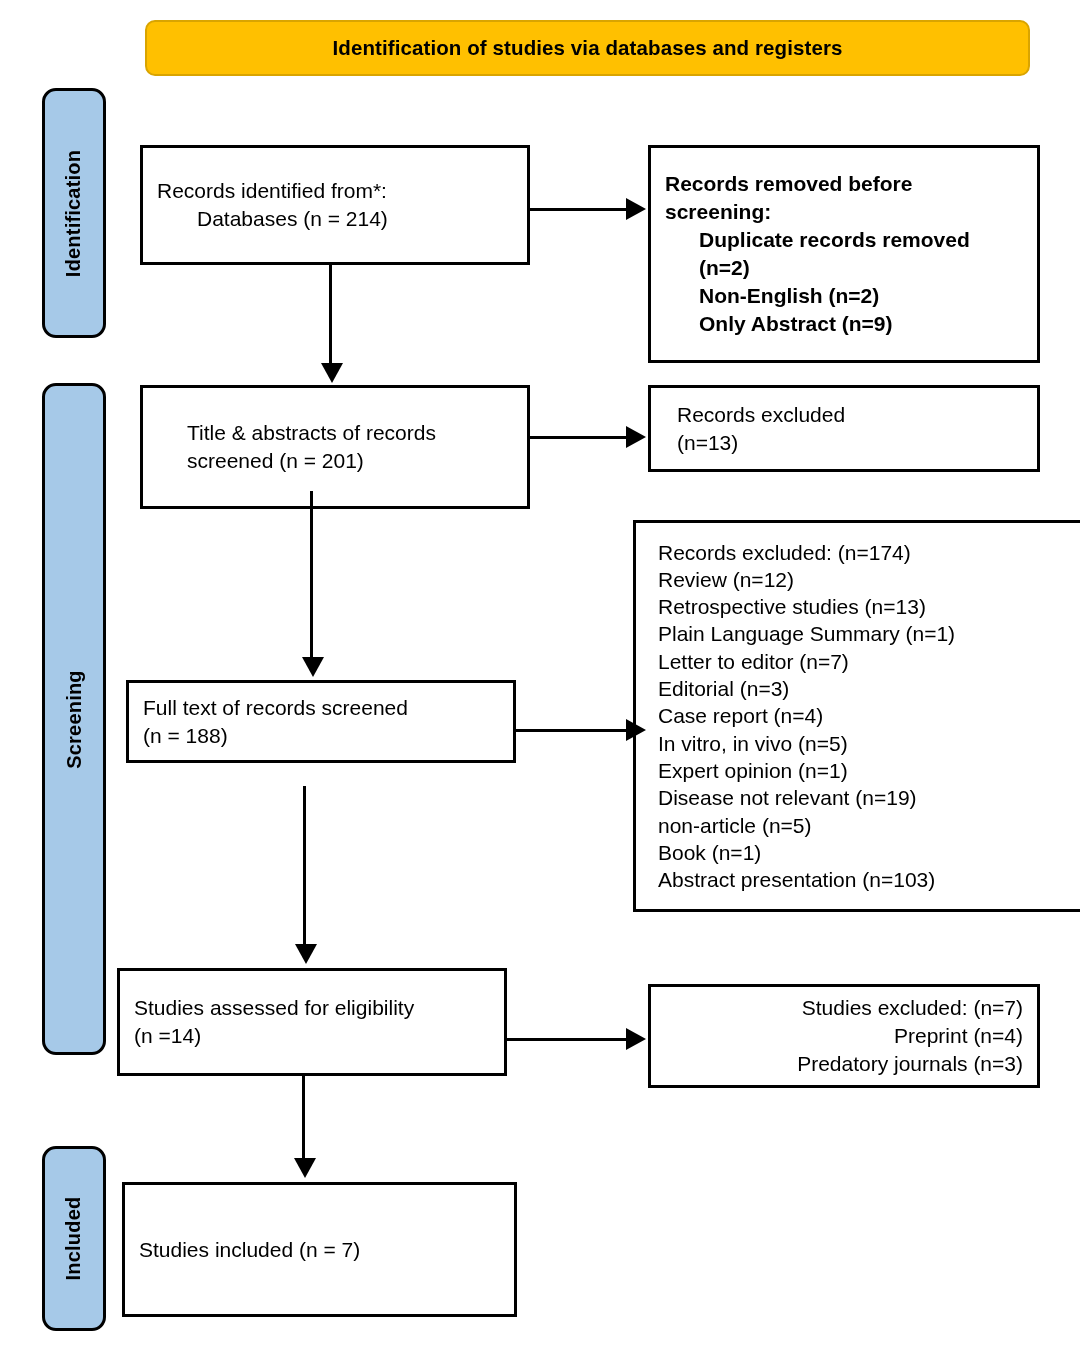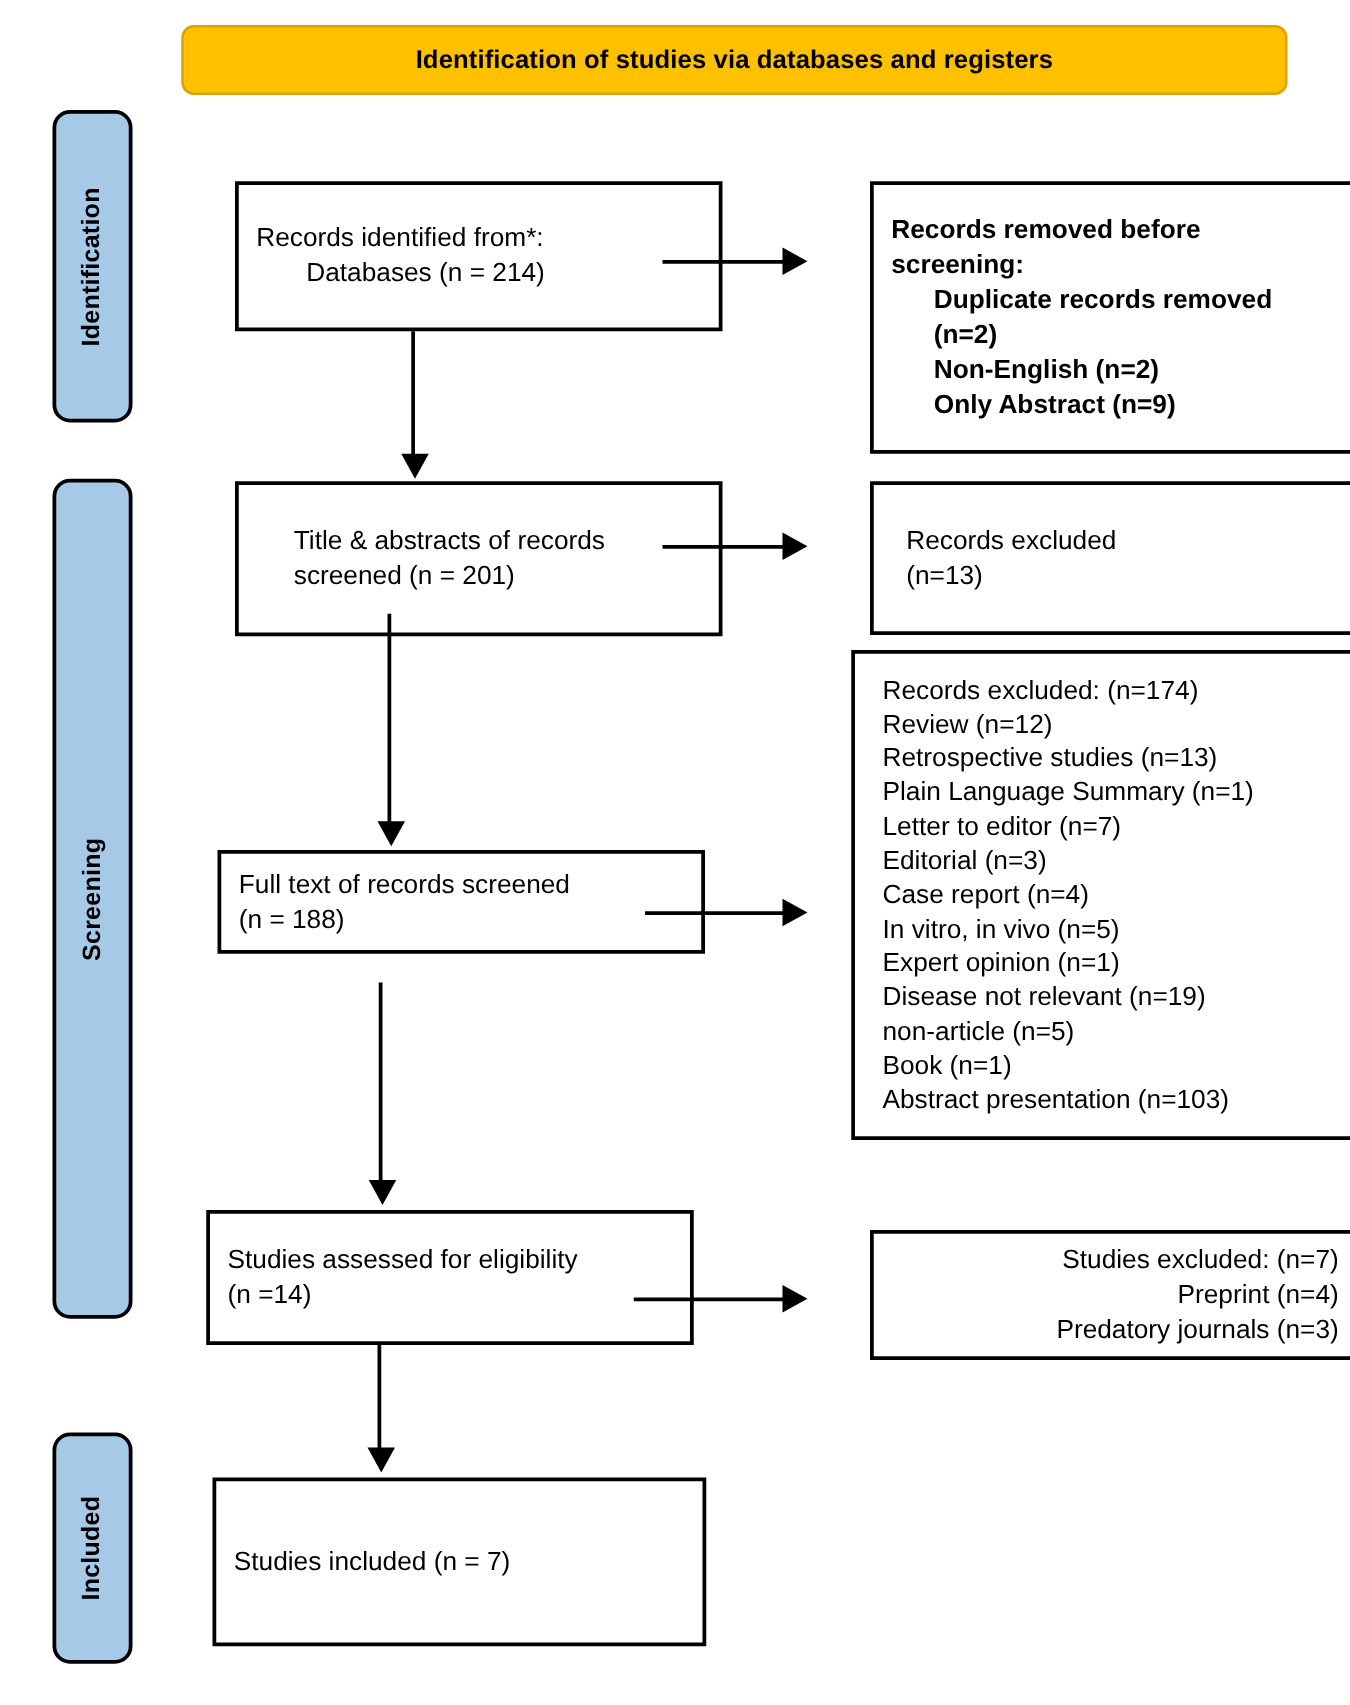--- a/index.html
+++ b/index.html
@@ -69,38 +69,37 @@
   
   .flow-box {
     position: absolute;
     background: #ffffff;
     border: 3px solid #000000;
     box-sizing: border-box;
     display: flex;
     flex-direction: column;
     justify-content: center;
     padding: 6px 14px;
-    margin-left: 48px;
   }
   .flow-box .line {
     font-size: 21px;
     line-height: 1.33;
     color: #000000;
     white-space: pre-wrap;
   }
   .flow-box .line.indent { padding-left: 40px; }
   .flow-box .line.indent-sm { padding-left: 34px; }
   .flow-box.pad-left-lg { padding-left: 22px; }
   .flow-box.tight .line { line-height: 1.30; }
 
   
   #box-identified     { left: 140px;  top: 145px;  width: 390px; height: 120px; }
   #box-removed        { left: 648px;  top: 145px;  width: 392px; height: 218px; font-weight: bold; }
   #box-title-screened { left: 140px;  top: 385px;  width: 390px; height: 124px; padding-left: 44px; }
-  #box-records-excl   { left: 648px;  top: 385px;  width: 392px; height: 123px; padding-left: 26px; }
+  #box-records-excl   { left: 648px;  top: 385px;  width: 392px; height: 87px; padding-left: 26px; }
   #box-excl-reasons   { left: 633px;  top: 520px;  width: 456px; height: 392px; }
   #box-fulltext       { left: 126px;  top: 680px;  width: 390px; height: 83px; justify-content: center; }
   #box-eligibility    { left: 117px;  top: 968px;  width: 390px; height: 108px; }
   #box-studies-excl   { left: 648px;  top: 984px;  width: 392px; height: 104px; text-align: right; }
   #box-included       { left: 122px;  top: 1182px; width: 395px; height: 135px; }
   .conn-h-line {
     position: absolute;
     height: 3px;
     background: #000000;
   }

